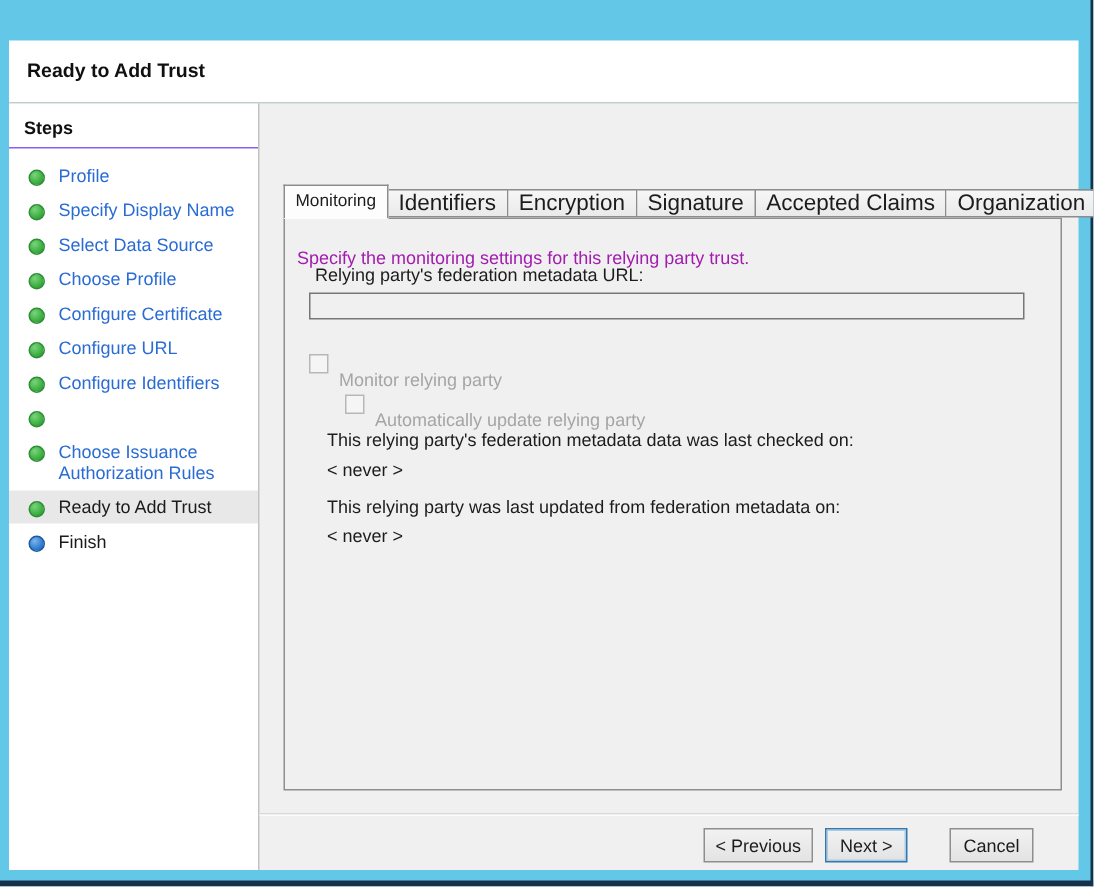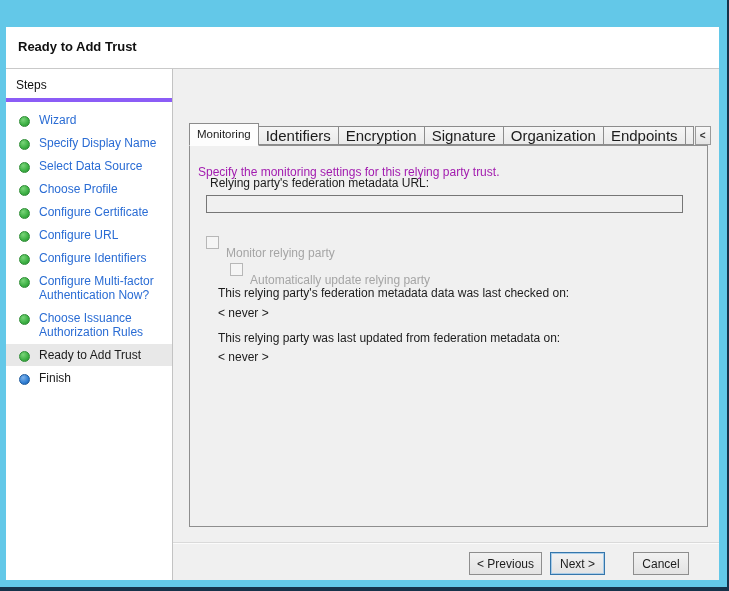--- a/index.html
+++ b/index.html
@@ -13,21 +13,21 @@
   .title-text{position:absolute;left:0;top:0;width:100%;height:27px;line-height:27px;text-align:center;font-size:13px;color:#1a1a1a;}
   .close-btn{position:absolute;right:10px;top:2px;width:31px;height:22px;background:#c75050;border:1px solid #7e2b2b;box-shadow:inset 0 0 0 1px #d98a8a;color:#141414;font-weight:bold;font-size:12px;line-height:20px;text-align:center;box-sizing:border-box;cursor:default;}
 
   
   .header-band{position:absolute;left:6px;top:27px;width:713px;height:42px;background:#ffffff;border-bottom:1px solid #c9c9c9;box-sizing:border-box;}
   .header-title{position:absolute;left:12px;top:12px;font-size:13px;font-weight:bold;color:#101010;}
 
   
   .body-row{position:absolute;left:6px;top:69px;width:713px;height:511px;}
   .sidebar{position:absolute;left:0;top:0;width:166px;height:100%;background:#ffffff;box-sizing:border-box;}
-  .steps-heading{font-weight:normal;color:#101010;padding:9px 0 6px 10px;border-bottom:4px solid #8b5cf6;margin-right:0;}
+  .steps-heading{font-weight:bold;color:#101010;padding:9px 0 6px 10px;border-bottom:1px solid #8b5cf6;margin-right:0;}
   .steps-list{padding-top:7px;}
   .step{display:flex;align-items:flex-start;padding:4px 0 4px 0;margin-bottom:1px;}
   .step .dot{flex:0 0 auto;width:9px;height:9px;border-radius:50%;margin:3px 9px 0 13px;background:radial-gradient(circle at 35% 30%,#7ad47a,#3cb043 60%,#2d8a34);border:1px solid #2e8d35;}
   .step.pending .dot{background:radial-gradient(circle at 35% 30%,#7fb3ea,#2f7ed4 60%,#1d5a9e);border:1px solid #1d5a9e;}
   .step .label{max-width:126px;line-height:14px;color:#2a6cd4;}
   .step.current{background:#e8e8e8;}
   .step.current .label,.step.pending .label{color:#1b1b1b;}
 
   .main{position:absolute;left:166px;top:0;width:547px;height:100%;background:#f0f0f0;border-left:1px solid #c3c3c3;box-sizing:border-box;}
   .intro{position:absolute;left:16px;top:12px;width:508px;line-height:15px;color:#1c1c1c;}
@@ -75,21 +75,21 @@
   </div>
 
   <div class="body-row">
 
     <div class="sidebar">
       <div class="steps-heading">Steps</div>
       <div class="steps-list">
 
           <div class="step done">
             <span class="dot"></span>
-            <span class="label">Wizard</span>
+            <span class="label">Profile</span>
           </div>
 
           <div class="step done">
             <span class="dot"></span>
             <span class="label">Specify Display Name</span>
           </div>
 
           <div class="step done">
             <span class="dot"></span>
             <span class="label">Select Data Source</span>
@@ -110,21 +110,20 @@
             <span class="label">Configure URL</span>
           </div>
 
           <div class="step done">
             <span class="dot"></span>
             <span class="label">Configure Identifiers</span>
           </div>
 
           <div class="step done">
             <span class="dot"></span>
-            <span class="label">Configure Multi-factor Authentication Now?</span>
           </div>
 
           <div class="step done">
             <span class="dot"></span>
             <span class="label">Choose Issuance Authorization Rules</span>
           </div>
 
           <div class="step current">
             <span class="dot"></span>
             <span class="label">Ready to Add Trust</span>
@@ -143,20 +142,21 @@
       <div class="tabstrip">
 
           <div class="tab active">Monitoring</div>
 
           <div class="tab">Identifiers</div>
 
           <div class="tab">Encryption</div>
 
           <div class="tab">Signature</div>
 
+          <div class="tab">Accepted Claims</div>
 
           <div class="tab">Organization</div>
 
           <div class="tab">Endpoints</div>
 
           <div class="tab truncated">Note</div>
 
         <div class="tab-scrollers">
           <div class="tab-scroll-btn">&lt;</div>
 

